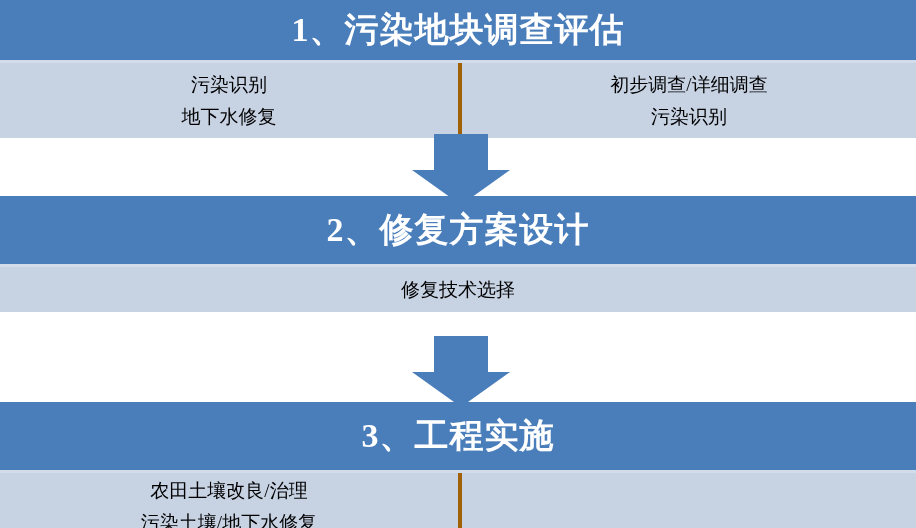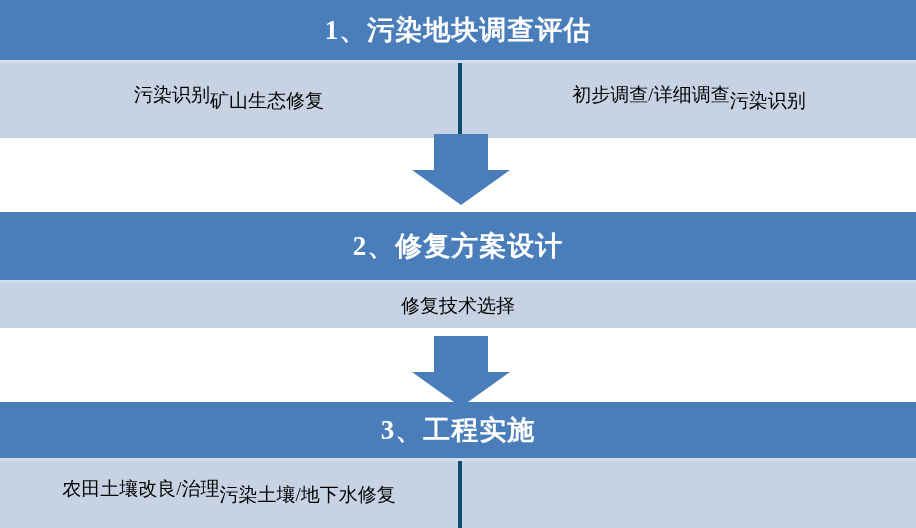--- a/index.html
+++ b/index.html
@@ -23,66 +23,66 @@
   .stage {
     position: absolute;
     left: 0;
     width: 916px;
   }
   .stage-header {
     background: #4a7ebb;
     color: #ffffff;
     text-align: center;
     font-weight: bold;
-    font-size: 27px;
+    font-size: 34px;
     letter-spacing: 1px;
     display: flex;
     align-items: center;
     justify-content: center;
     box-sizing: border-box;
   }
   .stage-body {
     background: #c7d2e3;
     display: flex;
     box-sizing: border-box;
     border-top: 3px solid #d3dcea;
   }
   .stage-col {
     flex: 1 1 50%;
     display: flex;
-    flex-direction: row;
+    flex-direction: column;
     align-items: center;
     justify-content: center;
     box-sizing: border-box;
     padding: 0 6px;
   }
   .stage-col.col-right {
-    border-left: 4px solid #0c4a6e;
+    border-left: 4px solid #a16207;
   }
   .item-line {
     font-size: 19px;
     color: #000000;
     line-height: 1.0;
     white-space: nowrap;
   }
 
   
   #stage-1 { top: 0; }
   #stage-1 .stage-header { height: 60px; }
   #stage-1 .stage-body { height: 78px; }
   #stage-1 .item-line:first-child { margin-bottom: 13px; }
 
   
-  #stage-2 { top: 212px; }
+  #stage-2 { top: 196px; }
   #stage-2 .stage-header { height: 68px; }
   #stage-2 .stage-body { height: 48px; }
 
   
   #stage-3 { top: 402px; }
-  #stage-3 .stage-header { height: 56px; }
+  #stage-3 .stage-header { height: 68px; }
   #stage-3 .stage-body { height: 70px; }
   #stage-3 .item-line:first-child { margin-bottom: 13px; }
 
   
   .connector {
     position: absolute;
     left: 411px;
     width: 100px;
     height: 72px;
   }
@@ -93,21 +93,21 @@
 </head>
 <body>
 
 <div id="flowchart">
 
   <div class="stage" id="stage-1">
     <div class="stage-header">1、污染地块调查评估</div>
     <div class="stage-body">
       <div class="stage-col col-left">
         <div class="item-line">污染识别</div>
-        <div class="item-line">矿山生态修复</div>
+        <div class="item-line">地下水修复</div>
       </div>
       <div class="stage-col col-right">
         <div class="item-line">初步调查/详细调查</div>
         <div class="item-line">污染识别</div>
       </div>
     </div>
   </div>
 
   <div class="connector" id="connector-1">
     <svg width="100" height="72" viewBox="0 0 100 72" xmlns="http://www.w3.org/2000/svg">

